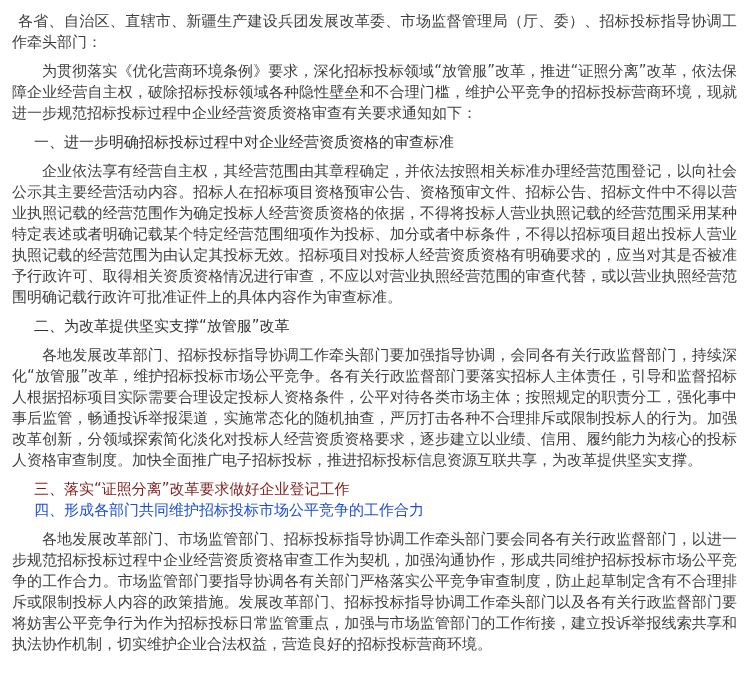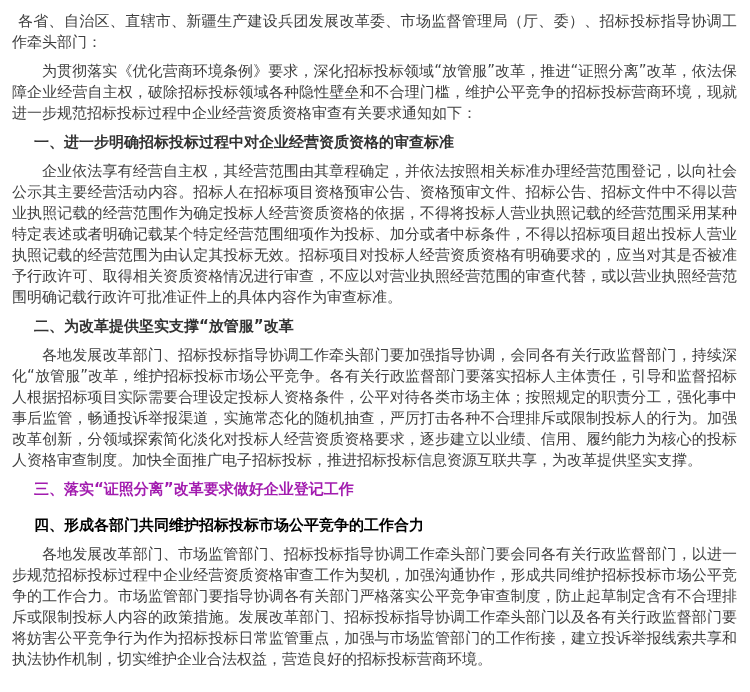--- a/index.html
+++ b/index.html
@@ -28,35 +28,35 @@
     text-indent: 6px;
   }
   .para {
     margin: 8px;
     text-indent: 2em;
   }
   .heading {
     margin: 0;
     text-indent: 2em;
     font-size: 15px;
-    font-weight: bold;
+    font-weight: normal;
     color: #333333;
   }
 </style>
 </head>
 <body style="background: rgb(255, 255, 255);">
 
 <div class="doc" style="color: rgb(63, 63, 63);">
   <p class="salutation">各省、自治区、直辖市、新疆生产建设兵团发展改革委、市场监督管理局（厅、委）、招标投标指导协调工作牵头部门：</p>
   <p class="para">为贯彻落实《优化营商环境条例》要求，深化招标投标领域“放管服”改革，推进“证照分离”改革，依法保障企业经营自主权，破除招标投标领域各种隐性壁垒和不合理门槛，维护公平竞争的招标投标营商环境，现就进一步规范招标投标过程中企业经营资质资格审查有关要求通知如下：</p>
 
   <p class="heading" style="color: rgb(51, 51, 51);">一、进一步明确招标投标过程中对企业经营资质资格的审查标准</p>
   <p class="para">企业依法享有经营自主权，其经营范围由其章程确定，并依法按照相关标准办理经营范围登记，以向社会公示其主要经营活动内容。招标人在招标项目资格预审公告、资格预审文件、招标公告、招标文件中不得以营业执照记载的经营范围作为确定投标人经营资质资格的依据，不得将投标人营业执照记载的经营范围采用某种特定表述或者明确记载某个特定经营范围细项作为投标、加分或者中标条件，不得以招标项目超出投标人营业执照记载的经营范围为由认定其投标无效。招标项目对投标人经营资质资格有明确要求的，应当对其是否被准予行政许可、取得相关资质资格情况进行审查，不应以对营业执照经营范围的审查代替，或以营业执照经营范围明确记载行政许可批准证件上的具体内容作为审查标准。</p>
 
   <p class="heading" style="color: rgb(51, 51, 51);">二、为改革提供坚实支撑“放管服”改革</p>
   <p class="para">各地发展改革部门、招标投标指导协调工作牵头部门要加强指导协调，会同各有关行政监督部门，持续深化“放管服”改革，维护招标投标市场公平竞争。各有关行政监督部门要落实招标人主体责任，引导和监督招标人根据招标项目实际需要合理设定投标人资格条件，公平对待各类市场主体；按照规定的职责分工，强化事中事后监管，畅通投诉举报渠道，实施常态化的随机抽查，严厉打击各种不合理排斥或限制投标人的行为。加强改革创新，分领域探索简化淡化对投标人经营资质资格要求，逐步建立以业绩、信用、履约能力为核心的投标人资格审查制度。加快全面推广电子招标投标，推进招标投标信息资源互联共享，为改革提供坚实支撑。</p>
 
-  <p class="heading" style="color: #a21caf;">三、落实“证照分离”改革要求做好企业登记工作</p>
+  <p class="heading" style="color: #7f1d1d;">三、落实“证照分离”改革要求做好企业登记工作</p>
 
-  <p class="heading" style="color: #000000; margin-top: 15px;">四、形成各部门共同维护招标投标市场公平竞争的工作合力</p>
+  <p class="heading" style="color: #1d4ed8;">四、形成各部门共同维护招标投标市场公平竞争的工作合力</p>
   <p class="para">各地发展改革部门、市场监管部门、招标投标指导协调工作牵头部门要会同各有关行政监督部门，以进一步规范招标投标过程中企业经营资质资格审查工作为契机，加强沟通协作，形成共同维护招标投标市场公平竞争的工作合力。市场监管部门要指导协调各有关部门严格落实公平竞争审查制度，防止起草制定含有不合理排斥或限制投标人内容的政策措施。发展改革部门、招标投标指导协调工作牵头部门以及各有关行政监督部门要将妨害公平竞争行为作为招标投标日常监管重点，加强与市场监管部门的工作衔接，建立投诉举报线索共享和执法协作机制，切实维护企业合法权益，营造良好的招标投标营商环境。</p>
 
 </div>
 
 </body></html>

